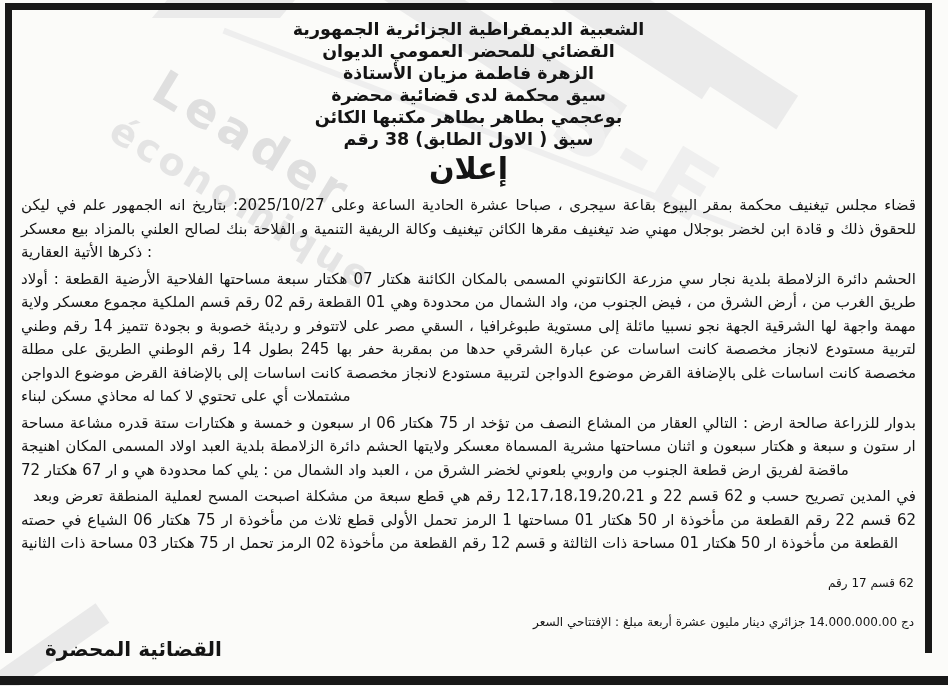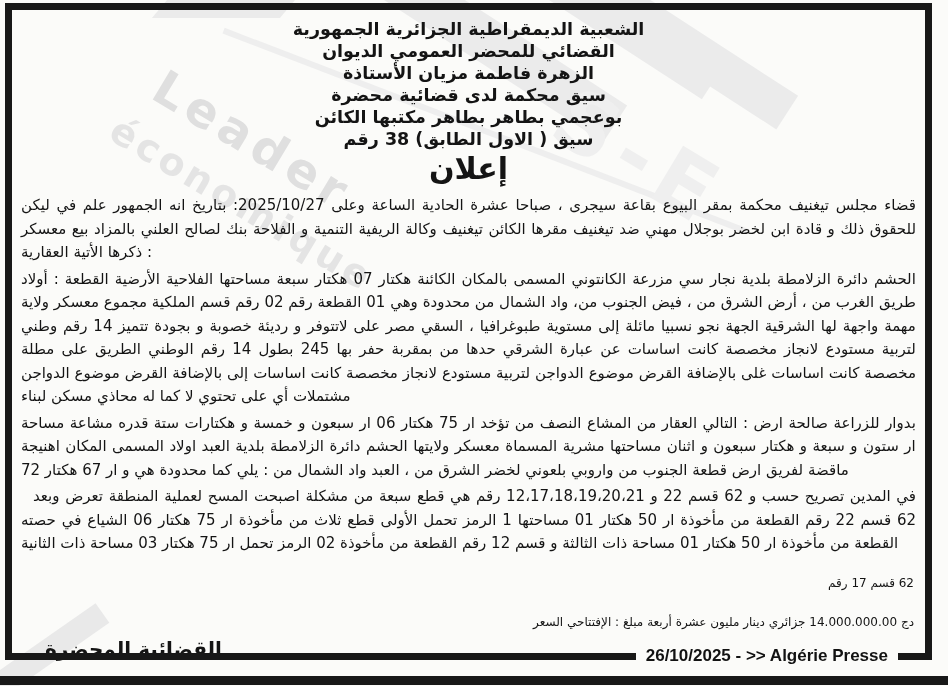--- a/index.html
+++ b/index.html
@@ -78,20 +78,15 @@
     <div class="para">أولاد ‎: ‎القطعة ‎الأرضية ‎الفلاحية ‎مساحتها ‎سبعة ‎هكتار ‎07 ‎هكتار ‎الكائنة ‎بالمكان ‎المسمى ‎الكانتوني ‎مزرعة ‎سي ‎نجار ‎بلدية ‎الزلامطة ‎دائرة ‎الحشم ‎ولاية ‎معسكر ‎مجموع ‎الملكية ‎قسم ‎رقم ‎02 ‎رقم ‎القطعة ‎01 ‎وهي ‎محدودة ‎من ‎الشمال ‎واد ‎،من ‎الجنوب ‎فيض ‎، ‎من ‎الشرق ‎أرض ‎، ‎من ‎الغرب ‎طريق ‎وطني ‎رقم ‎14 ‎تتميز ‎بجودة ‎و ‎خصوبة ‎رديئة ‎و ‎لاتتوفر ‎على ‎مصر ‎السقي ‎، ‎طبوغرافيا ‎مستوية ‎إلى ‎مائلة ‎نسبيا ‎نجو ‎الجهة ‎الشرقية ‎لها ‎واجهة ‎مهمة ‎مطلة ‎على ‎الطريق ‎الوطني ‎رقم ‎14 ‎بطول ‎245 ‎بها ‎حفر ‎بمقربة ‎من ‎حدها ‎الشرقي ‎عبارة ‎عن ‎اساسات ‎كانت ‎مخصصة ‎لانجاز ‎مستودع ‎لتربية ‎الدواجن ‎موضوع ‎القرض ‎بالإضافة ‎إلى ‎اساسات ‎كانت ‎مخصصة ‎لانجاز ‎مستودع ‎لتربية ‎الدواجن ‎موضوع ‎القرض ‎بالإضافة ‎غلى ‎اساسات ‎كانت ‎مخصصة ‎لبناء ‎مسكن ‎محاذي ‎له ‎كما ‎لا ‎تحتوي ‎على ‎أي ‎مشتملات</div>
     <div class="para">مساحة ‎مشاعة ‎قدره ‎ستة ‎هكتارات ‎و ‎خمسة ‎و ‎سبعون ‎ار ‎06 ‎هكتار ‎75 ‎ار ‎تؤخد ‎من ‎النصف ‎المشاع ‎من ‎العقار ‎التالي ‎: ‎ارض ‎صالحة ‎للزراعة ‎بدوار ‎اهنيجة ‎المكان ‎المسمى ‎اولاد ‎العبد ‎بلدية ‎الزلامطة ‎دائرة ‎الحشم ‎ولايتها ‎معسكر ‎المسماة ‎مشرية ‎مساحتها ‎اثنان ‎و ‎سبعون ‎هكتار ‎و ‎سبعة ‎و ‎ستون ‎ار ‎72 ‎هكتار ‎67 ‎ار ‎و ‎هي ‎محدودة ‎كما ‎يلي ‎: ‎من ‎الشمال ‎واد ‎العبد ‎، ‎من ‎الشرق ‎لخضر ‎بلعوني ‎واروبي ‎من ‎الجنوب ‎قطعة ‎ارض ‎لفريق ‎ماقضة</div>
     <div class="para indent">وبعد ‎تعرض ‎المنطقة ‎لعملية ‎المسح ‎اصبحت ‎مشكلة ‎من ‎سبعة ‎قطع ‎هي ‎رقم ‎12،17،18،19،20،21 ‎و ‎22 ‎قسم ‎62 ‎و ‎حسب ‎تصريح ‎المدين ‎في ‎حصته ‎في ‎الشياع ‎06 ‎هكتار ‎75 ‎ار ‎مأخوذة ‎من ‎ثلاث ‎قطع ‎الأولى ‎تحمل ‎الرمز ‎1 ‎مساحتها ‎01 ‎هكتار ‎50 ‎ار ‎مأخوذة ‎من ‎القطعة ‎رقم ‎22 ‎قسم ‎62 ‎الثانية ‎ذات ‎مساحة ‎03 ‎هكتار ‎75 ‎ار ‎تحمل ‎الرمز ‎02 ‎مأخوذة ‎من ‎القطعة ‎رقم ‎12 ‎قسم ‎و ‎الثالثة ‎ذات ‎مساحة ‎01 ‎هكتار ‎50 ‎ار ‎مأخوذة ‎من ‎القطعة</div>
 
     <div class="line-right">رقم ‎17 ‎قسم ‎62</div>
     <div class="line-right">السعر ‎الإفتتاحي ‎: ‎مبلغ ‎أربعة ‎عشرة ‎مليون ‎دينار ‎جزائري ‎14.000.000.00 ‎دج</div>
 
     <div class="signature">المحضرة ‎القضائية</div>
   </div>
 
-  <div class="frame-footer">
-    <div class="bar left"></div>
-    <div class="footer-text">26/10/2025 - &gt;&gt; Algérie Presse</div>
-    <div class="bar right"></div>
-  </div>
 </div>
 
 <div class="bottom-rule"></div>
 
 </body></html>

